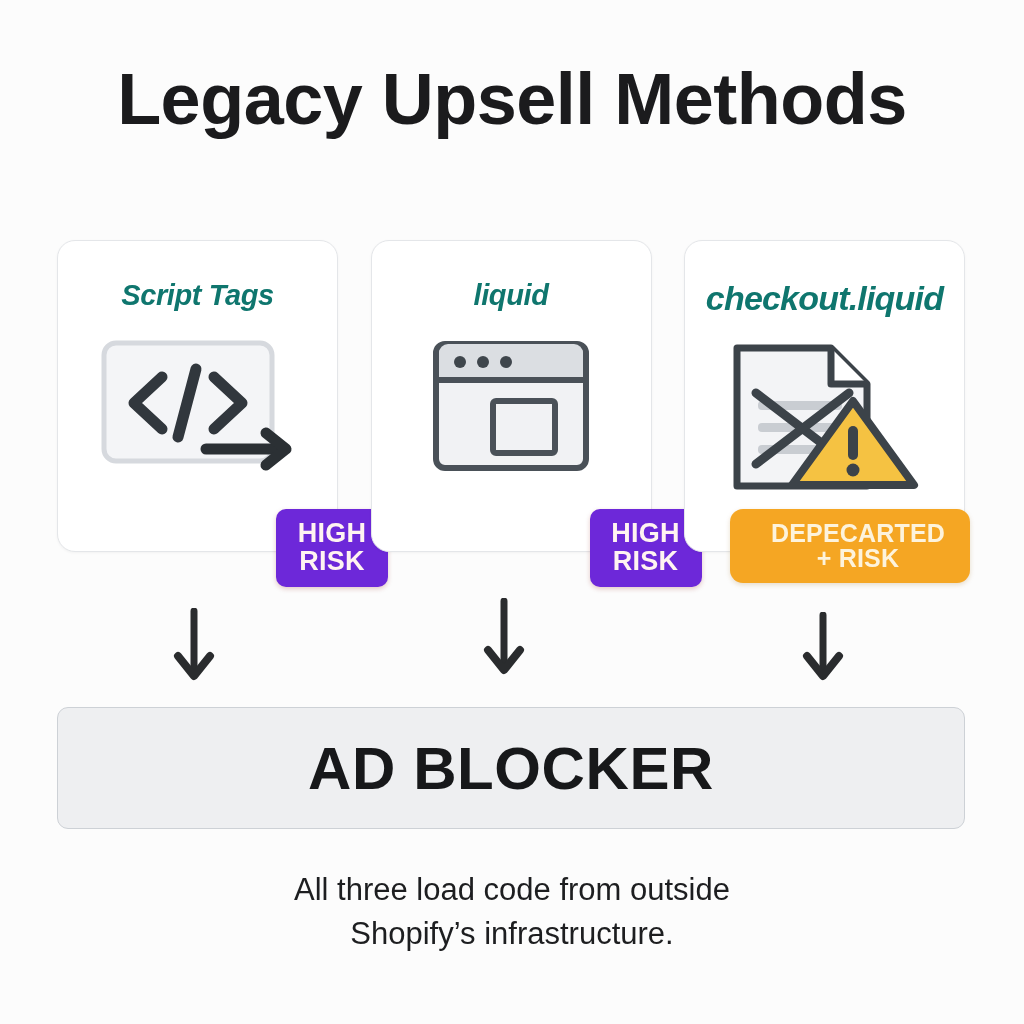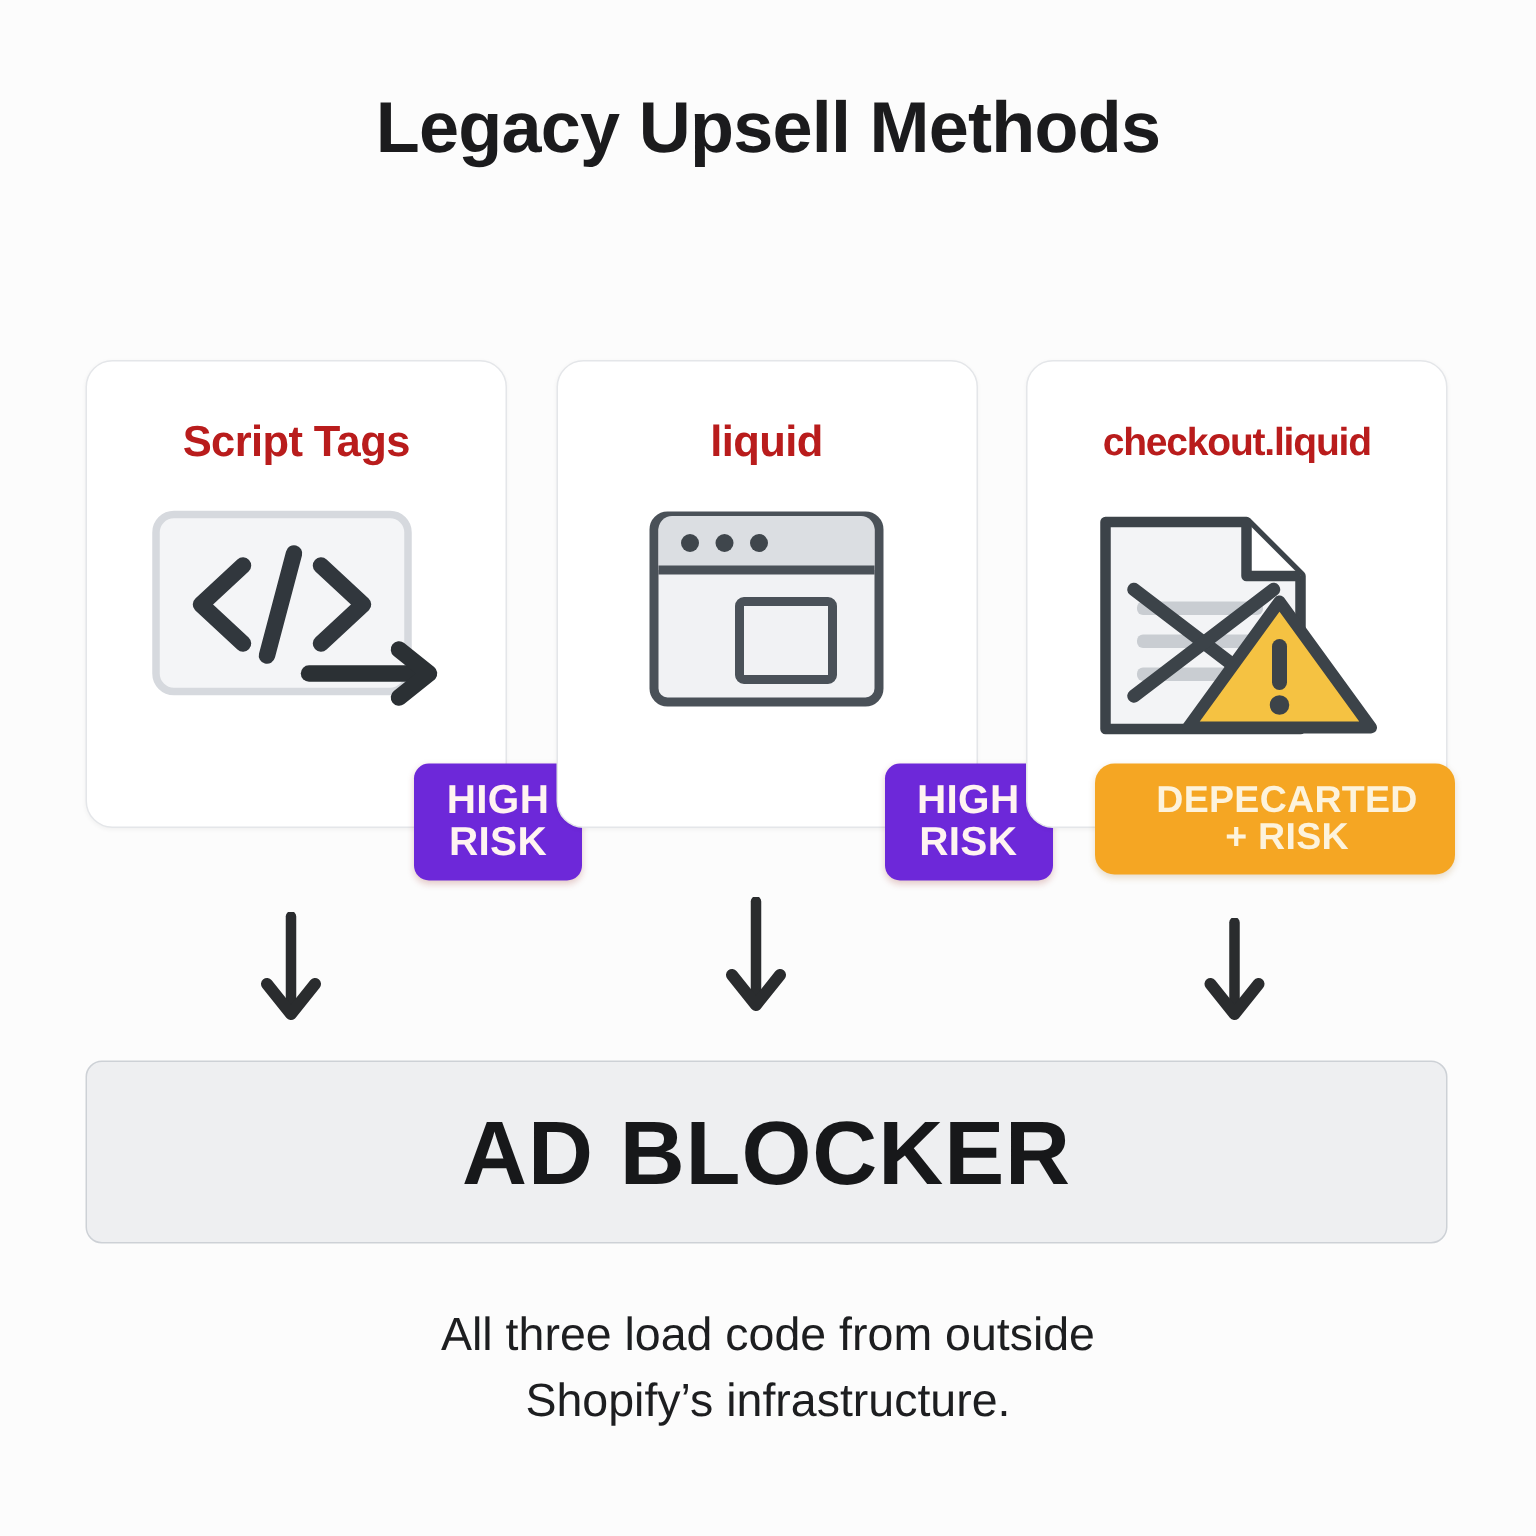--- a/index.html
+++ b/index.html
@@ -20,21 +20,21 @@
     inset: 0;
   }
 
   
   .page-title {
     position: absolute;
     left: 0;
     top: 58px;
     width: 1024px;
     text-align: center;
-    font-size: 48px;
+    font-size: 72px;
     font-weight: 700;
     letter-spacing: -0.5px;
     color: #1B1B1D;
     white-space: nowrap;
   }
 
   
   .cards {
     position: absolute;
     left: 57px;
@@ -55,26 +55,27 @@
     box-sizing: border-box;
   }
   .card-title {
     position: absolute;
     left: 0;
     top: 38px;
     width: 100%;
     text-align: center;
     font-size: 29px;
     font-weight: 700;
-    color: #b91c1c;
+    color: #0f766e;
     letter-spacing: -0.4px;
     white-space: nowrap;
+    font-style: italic;
   }
   .card-title.small {
-    font-size: 26px;
+    font-size: 34px;
     letter-spacing: -0.8px;
   }
   .card-icon {
     position: absolute;
     left: 50%;
     transform: translateX(-50%);
     top: 98px;
   }
 
   

